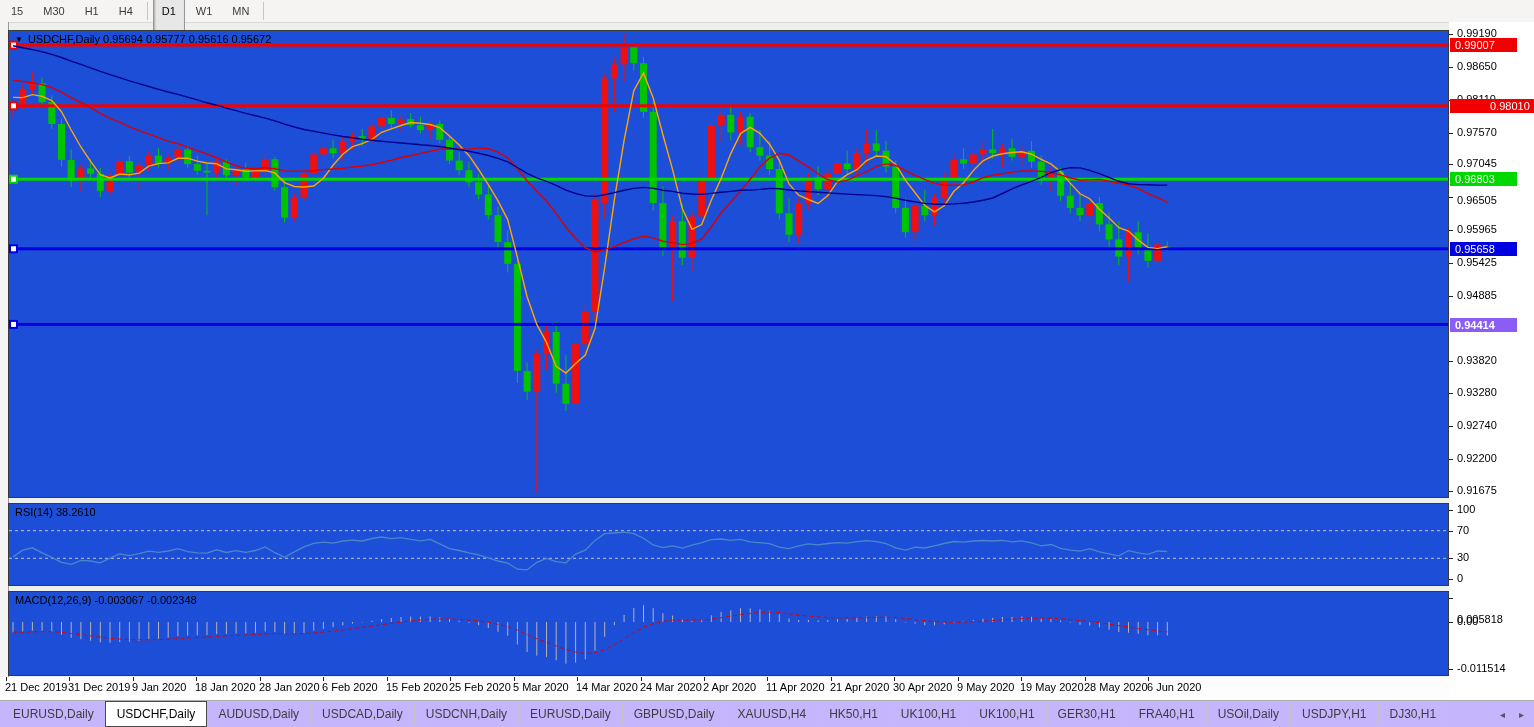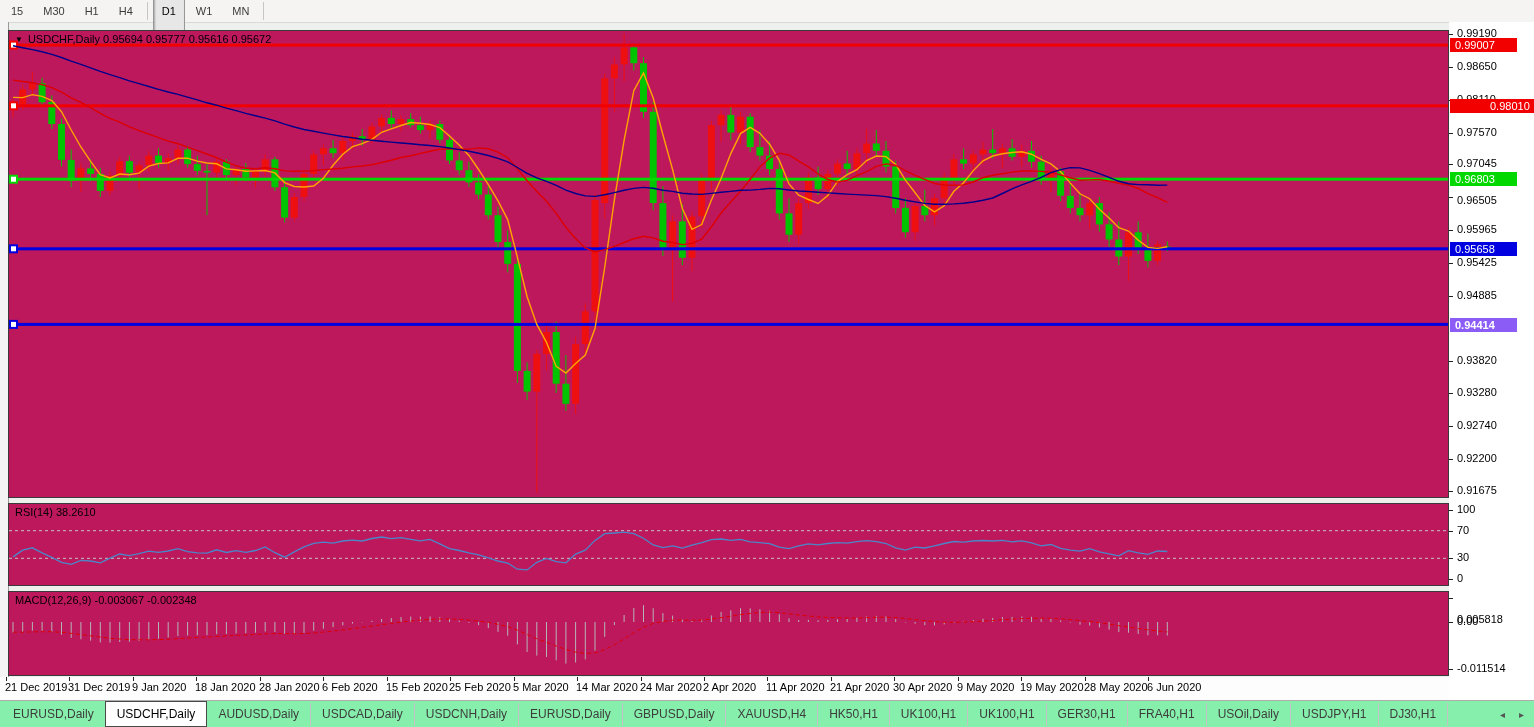--- a/index.html
+++ b/index.html
@@ -6,39 +6,39 @@
   body{width:1534px;height:727px;overflow:hidden;background:#eef0ee;
        font-family:"Liberation Sans",sans-serif;font-size:11px;color:#111;position:relative}
   
   #toolbar{position:absolute;left:0;top:0;width:1534px;height:22px;background:#f5f4f2;
            border-bottom:1px solid #d9d9d9;display:flex;align-items:center;padding-left:1px}
   .tf-btn{padding:15px 8px;margin:3px 1px;color:#3c3c3c;cursor:default;border:1px solid transparent;line-height:14px}
   .tf-btn.active{background:#e7e7e7;border:1px solid #979797;box-shadow:inset 1px 1px 2px rgba(0,0,0,.28);color:#000}
   .tf-sep{width:1px;height:18px;background:#c6c6c6;margin:0 4px}
   
   #gutter{position:absolute;left:0;top:22px;width:8px;height:678px;background:#f4f4f4;border-right:1px solid #9a9a9a}
-  .panel{position:absolute;left:8px;width:1441px;background:#be185d;border:1px solid #3a3a3a;box-sizing:border-box}
+  .panel{position:absolute;left:8px;width:1441px;background:#1d4ed8;border:1px solid #3a3a3a;box-sizing:border-box}
   #main-panel{top:30px;height:468px}
   #rsi-panel{top:503px;height:83px}
   #macd-panel{top:591px;height:85px}
   .panel svg{display:block}
   .pane-label{position:absolute;left:6px;top:2px;color:#000;white-space:pre}
   #chart-title{position:absolute;left:6px;top:2px;color:#000;white-space:pre}
   #chart-title .arr{font-size:8px;color:#000;margin-right:5px;vertical-align:1px}
   
   #scale-col{position:absolute;left:1449px;top:22px;width:85px;height:678px;background:#fff}
   .scale-label{position:absolute;left:8px;color:#000;white-space:nowrap}
   .scale-tick{position:absolute;left:0;width:4px;height:1px;background:#222}
   .scale-badge{position:absolute;left:1px;width:62px;height:14px;color:#fff;padding-left:5px;line-height:14px}
   
   #date-axis{position:absolute;left:0;top:677px;width:1449px;height:23px;background:#fdfdfd}
   .date-label{position:absolute;top:4px;color:#000;white-space:nowrap}
   .date-tick{position:absolute;top:0;width:1px;height:4px;background:#222}
   
-  #tabbar{position:absolute;left:0;top:700px;width:1534px;height:27px;background:#86efac;
+  #tabbar{position:absolute;left:0;top:700px;width:1534px;height:27px;background:#c4b5fd;
           border-top:1px solid #adadad;display:flex;align-items:center;box-sizing:border-box;padding-left:2px}
   .tab{padding:4px 11px 5px 11px;color:#3d3d3d;border-right:1px solid #c3c3c3;white-space:nowrap;cursor:default;font-size:12px}
   .tab.active{background:#fff;border:1px solid #4a4a4a;color:#000;margin:-1px 0 0 -1px;padding-top:5px;position:relative;z-index:2}
   #tab-arrows{margin-left:auto;display:flex;gap:14px;padding-right:10px;color:#555;font-size:10px}
   #tab-arrows span{cursor:default}
 </style>
 </head>
 <body>
 
 <div id="toolbar">

